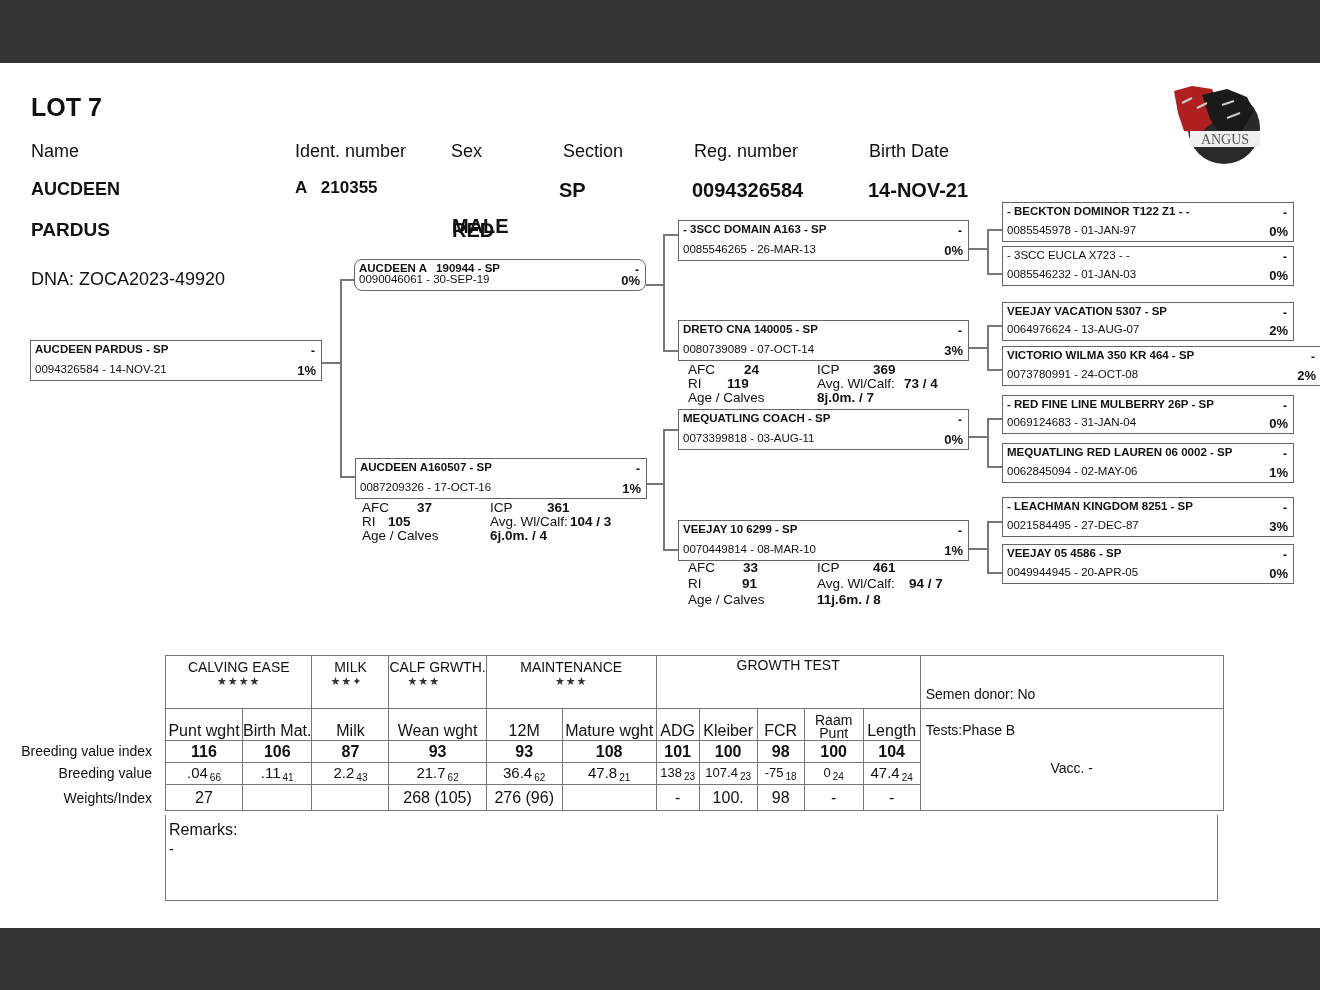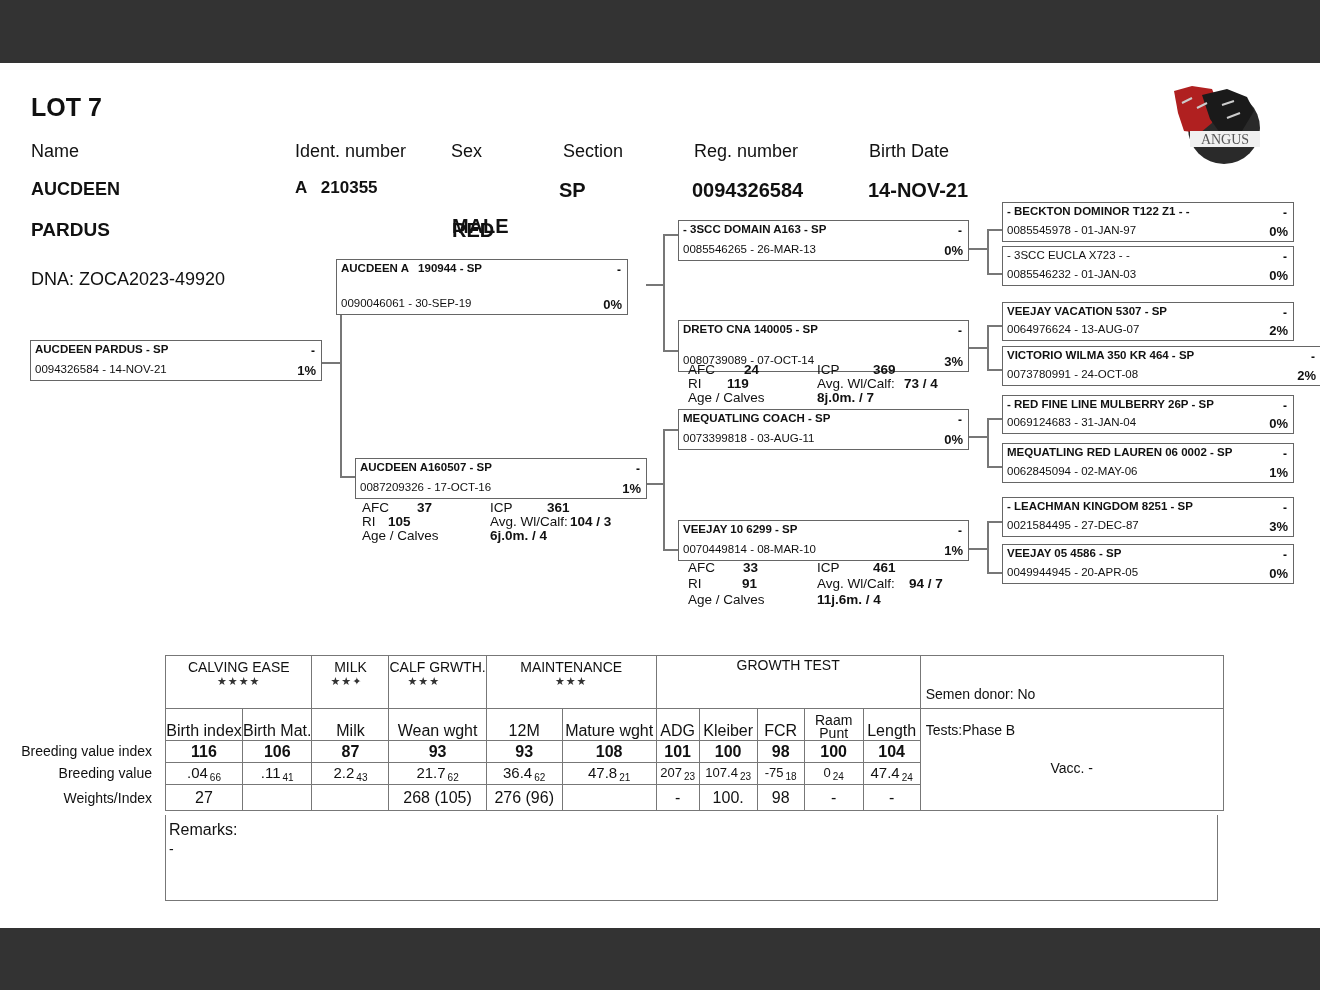--- a/index.html
+++ b/index.html
@@ -111,21 +111,21 @@
   <div class="ln h" style="left:987px;top:458px;width:15px;"></div>
   <div class="ln h" style="left:987px;top:509px;width:15px;"></div>
 
   <div class="box" style="left:30px;top:277px;width:292px;height:41px;">
     <span class="nm">AUCDEEN PARDUS - SP</span>
     <span class="dash">-</span>
     <span class="rg">0094326584 -  14-NOV-21</span>
     <span class="pc">1%</span>
   </div>
 
-  <div class="box" style="left:336px;top:196px;width:292px;height:56px;">
+  <div class="box" style="left:354px;top:196px;width:292px;height:32px;border-radius:8px;">
     <span class="nm" style="white-space:pre;">AUCDEEN A   190944 - SP</span>
     <span class="dash">-</span>
     <span class="rg">0090046061 - 30-SEP-19</span>
     <span class="pc">0%</span>
   </div>
 
   <div class="box" style="left:355px;top:395px;width:292px;height:41px;">
     <span class="nm">AUCDEEN A160507 - SP</span>
     <span class="dash">-</span>
     <span class="rg">0087209326 - 17-OCT-16</span>
@@ -149,21 +149,21 @@
         <b style="position:absolute;left:128px">6j.0m. / 4</b>
       </div>
   </div>
 
   <div class="box" style="left:678px;top:157px;width:291px;height:41px;">
     <span class="nm">- 3SCC DOMAIN A163 - SP</span>
     <span class="dash">-</span>
     <span class="rg">0085546265 - 26-MAR-13</span>
     <span class="pc">0%</span>
   </div>
-  <div class="box" style="left:678px;top:257px;width:291px;height:52px;">
+  <div class="box" style="left:678px;top:257px;width:291px;height:41px;">
     <span class="nm">DRETO CNA 140005 - SP</span>
     <span class="dash">-</span>
     <span class="rg">0080739089 - 07-OCT-14</span>
     <span class="pc">3%</span>
   </div>
   <div class="stats" style="left:688px;top:300px;width:290px;">
     <div class="row">
         <span style="left:0">AFC</span>
         <b style="position:absolute;left:56px">24</b>
         <span style="left:129px">ICP</span>
@@ -201,21 +201,21 @@
         <b style="position:absolute;left:185px">461</b>
       </div>
     <div class="row" style="top:2px;">
         <span style="left:0">RI</span>
         <b style="position:absolute;left:54px">91</b>
         <span style="left:129px">Avg. Wl/Calf:</span>
         <b style="position:absolute;left:221px">94 / 7</b>
       </div>
     <div class="row" style="top:4px;">
         <span style="left:0">Age / Calves</span>
-        <b style="position:absolute;left:129px">11j.6m. / 4</b>
+        <b style="position:absolute;left:129px">11j.6m. / 8</b>
       </div>
   </div>
 
   <div class="box" style="left:1002px;top:139px;width:292px;height:40px;">
     <span class="nm">- BECKTON DOMINOR T122 Z1 - -</span>
     <span class="dash">-</span>
     <span class="rg">0085545978 - 01-JAN-97</span>
     <span class="pc">0%</span>
   </div>
   <div class="box" style="left:1002px;top:183px;width:292px;height:40px;">
@@ -297,21 +297,21 @@
       <td colspan="2" style="vertical-align:top;padding-top:3px;">
         <div style="font-size:14px;">MAINTENANCE</div>
         <div class="stars">★★★</div>
       </td>
       <td colspan="5" style="vertical-align:top;padding-top:1px;">
         <div style="font-size:14px;">GROWTH TEST</div>
       </td>
       <td style="border-bottom:none;height:28px;vertical-align:bottom;"></td>
     </tr>
     <tr style="height:32px;">
-      <td style="vertical-align:bottom;">Birth index</td>
+      <td style="vertical-align:bottom;">Punt wght</td>
       <td style="vertical-align:bottom;">Birth Mat.</td>
       <td style="vertical-align:bottom;">Milk</td>
       <td style="vertical-align:bottom;">Wean wght</td>
       <td style="vertical-align:bottom;">12M</td>
       <td style="vertical-align:bottom;">Mature wght</td>
       <td style="vertical-align:bottom;">ADG</td>
       <td style="vertical-align:bottom;">Kleiber</td>
       <td style="vertical-align:bottom;">FCR</td>
       <td style="vertical-align:bottom;font-size:14px;line-height:13px;white-space:normal;">Raam Punt</td>
       <td style="vertical-align:bottom;">Length</td>
@@ -334,21 +334,21 @@
           <td>100</td>
       <td>104</td>
     </tr>
     <tr style="font-size:15px;">
       <td><span>.04</span><span class="sub">66</span></td>
       <td><span>.11</span><span class="sub">41</span></td>
       <td><span>2.2</span><span class="sub">43</span></td>
       <td><span>21.7</span><span class="sub">62</span></td>
       <td><span>36.4</span><span class="sub">62</span></td>
       <td><span>47.8</span><span class="sub">21</span></td>
-      <td style="font-size:13px;"><span>207</span><span class="sub">23</span></td>
+      <td style="font-size:13px;"><span>138</span><span class="sub">23</span></td>
       <td style="font-size:13px;"><span>107.4</span><span class="sub">23</span></td>
       <td style="font-size:13px;"><span>-75</span><span class="sub">18</span></td>
       <td style="font-size:13px;"><span>0</span><span class="sub">24</span></td>
       <td><span>47.4</span><span class="sub">24</span></td>
     </tr>
     <tr style="height:26px;">
       <td>27</td>
           <td></td>
       <td></td>
           <td>268 (105)</td>

